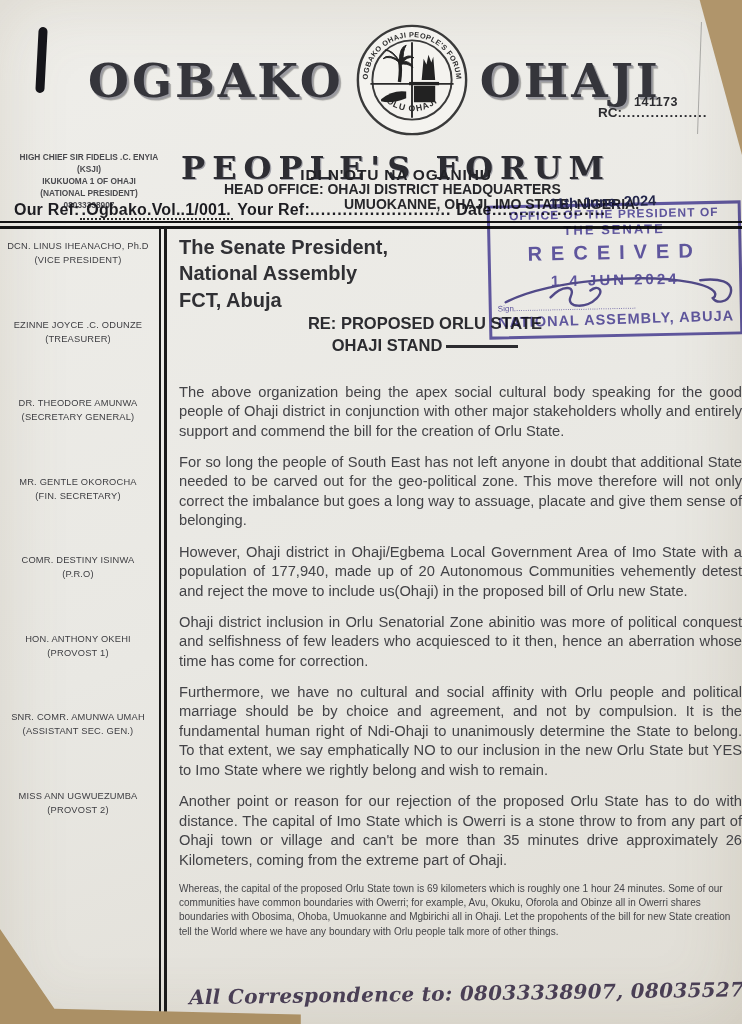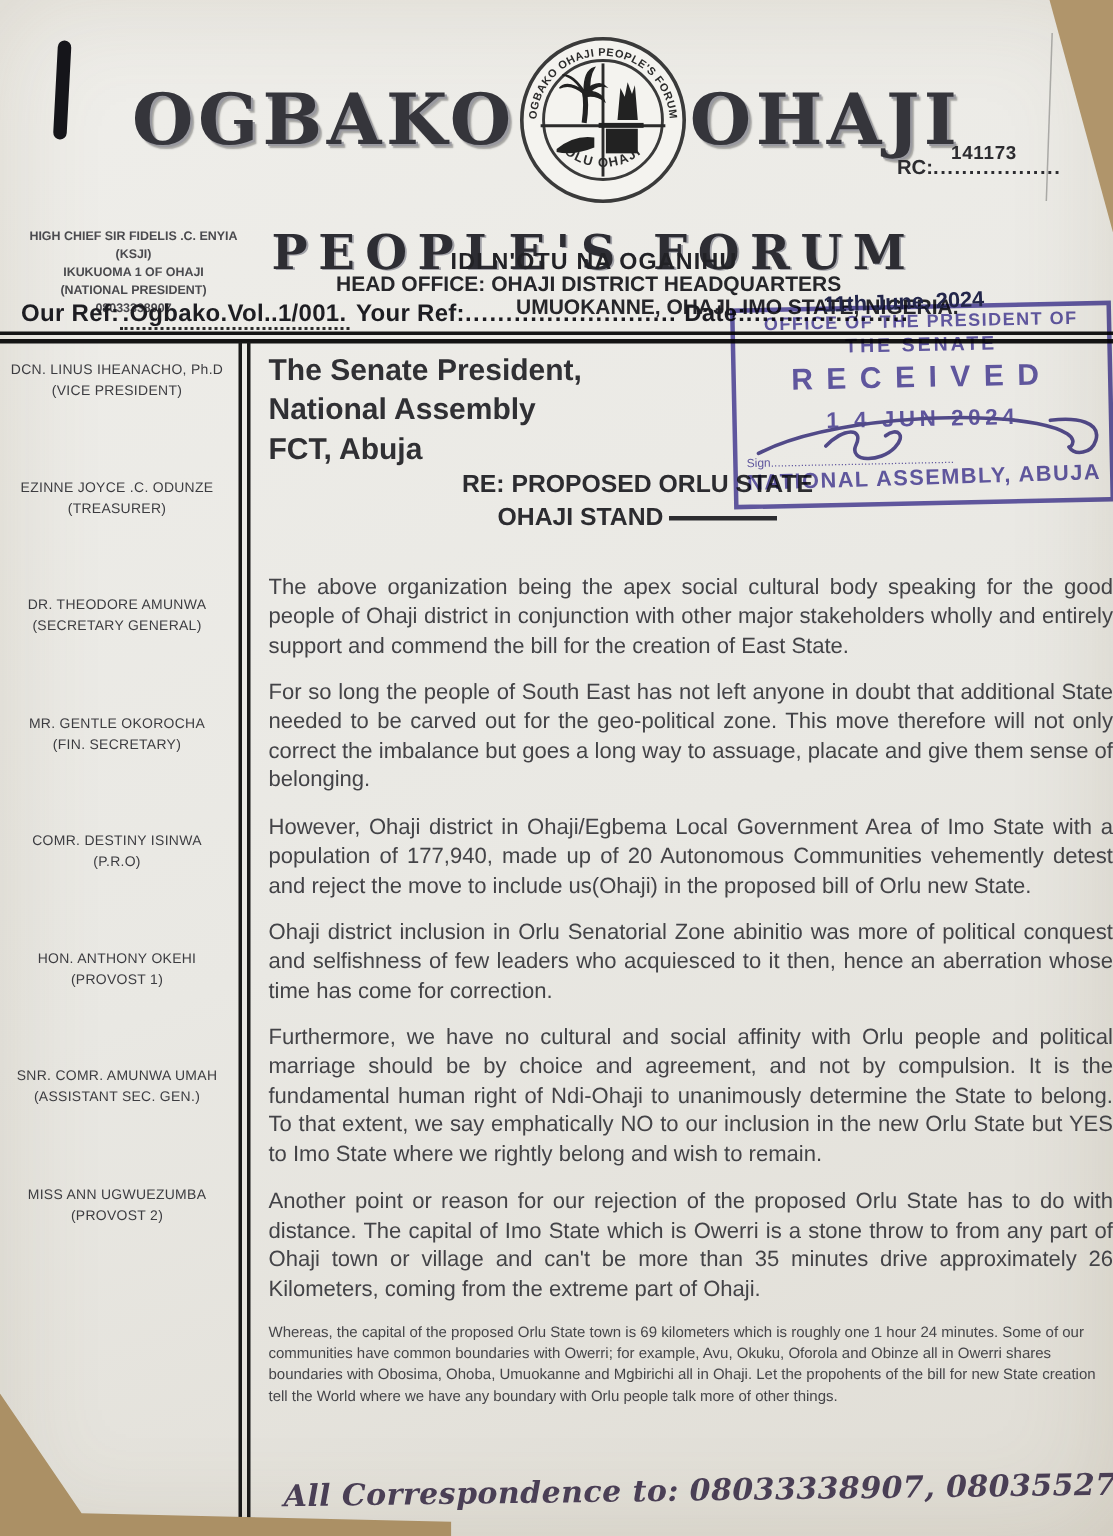--- a/index.html
+++ b/index.html
@@ -20,21 +20,21 @@
   }
   .corner-bl{
     position:absolute;left:0;bottom:0;width:320px;height:95px;
     background:#ab9065;
     clip-path:polygon(0 0,17% 84%,94% 90%,94% 100%,0 100%);
   }
   .fold-line{position:absolute;left:699px;top:22px;width:1px;height:112px;background:#8f8f8c;opacity:.7;transform:rotate(2deg);}
   .ink-mark{position:absolute;left:37px;top:27px;width:9px;height:66px;background:#15151a;border-radius:5px;transform:rotate(3deg);}
 
   
-  .brand-row{position:absolute;left:88px;top:22px;display:flex;align-items:center;}
+  .brand-row{position:absolute;left:88px;top:22px;display:flex;align-items:center;gap:10px;}
   .brand-word{
     font-family:"DejaVu Serif",serif;font-weight:bold;font-size:47px;letter-spacing:3px;
     color:#35353b;text-shadow:1.5px 1.5px 0 #9a9aa0,2.5px 2.5px 1px rgba(0,0,0,.3);
   }
   .logo{width:116px;height:116px;flex:0 0 auto;}
   .rc-block{position:absolute;left:598px;top:103px;font-weight:bold;color:#2c2c30;}
   .rc-number{position:absolute;left:36px;top:-8px;font-size:12.5px;letter-spacing:.5px;}
   .rc-label{font-size:13.5px;}
   .peoples{
     position:absolute;left:60px;right:10px;top:133px;text-align:center;
@@ -217,21 +217,21 @@
       <div>The Senate President,</div>
       <div>National Assembly</div>
       <div>FCT, Abuja</div>
     </div>
 
     <div class="subject">
       <div>RE: PROPOSED ORLU STATE</div>
       <div><span>OHAJI STAND</span><span class="dash"></span></div>
     </div>
 
-    <p class="p">The above organization being the apex social cultural body speaking for the good people of Ohaji district in conjunction with other major stakeholders wholly and entirely support and commend the bill for the creation of East State.</p>
+    <p class="p">The above organization being the apex social cultural body speaking for the good people of Ohaji district in conjunction with other major stakeholders wholly and entirely support and commend the bill for the creation of Orlu State.</p>
     <p class="p">For so long the people of South East has not left anyone in doubt that additional State needed to be carved out for the geo-political zone. This move therefore will not only correct the imbalance but goes a long way to assuage, placate and give them sense of belonging.</p>
     <p class="p">However, Ohaji district in Ohaji/Egbema Local Government Area of Imo State with a population of 177,940, made up of 20 Autonomous Communities vehemently detest and reject the move to include us(Ohaji) in the proposed bill of Orlu new State.</p>
     <p class="p">Ohaji district inclusion in Orlu Senatorial Zone abinitio was more of political conquest and selfishness of few leaders who acquiesced to it then, hence an aberration whose time has come for correction.</p>
     <p class="p">Furthermore, we have no cultural and social affinity with Orlu people and political marriage should be by choice and agreement, and not by compulsion. It is the fundamental human right of Ndi-Ohaji to unanimously determine the State to belong. To that extent, we say emphatically NO to our inclusion in the new Orlu State but YES to Imo State where we rightly belong and wish to remain.</p>
     <p class="p">Another point or reason for our rejection of the proposed Orlu State has to do with distance. The capital of Imo State which is Owerri is a stone throw to from any part of Ohaji town or village and can't be more than 35 minutes drive approximately 26 Kilometers, coming from the extreme part of Ohaji.</p>
     <p class="p p-big">Whereas, the capital of the proposed Orlu State town is 69 kilometers which is roughly one 1 hour 24 minutes. Some of our communities have common boundaries with Owerri; for example, Avu, Okuku, Oforola and Obinze all in Owerri shares boundaries with Obosima, Ohoba, Umuokanne and Mgbirichi all in Ohaji. Let the propohents of the bill for new State creation tell the World where we have any boundary with Orlu people talk more of other things.</p>
   </div>
 
   <div class="corr-footer">All Correspondence to: 08033338907, 08035527408</div>
 

